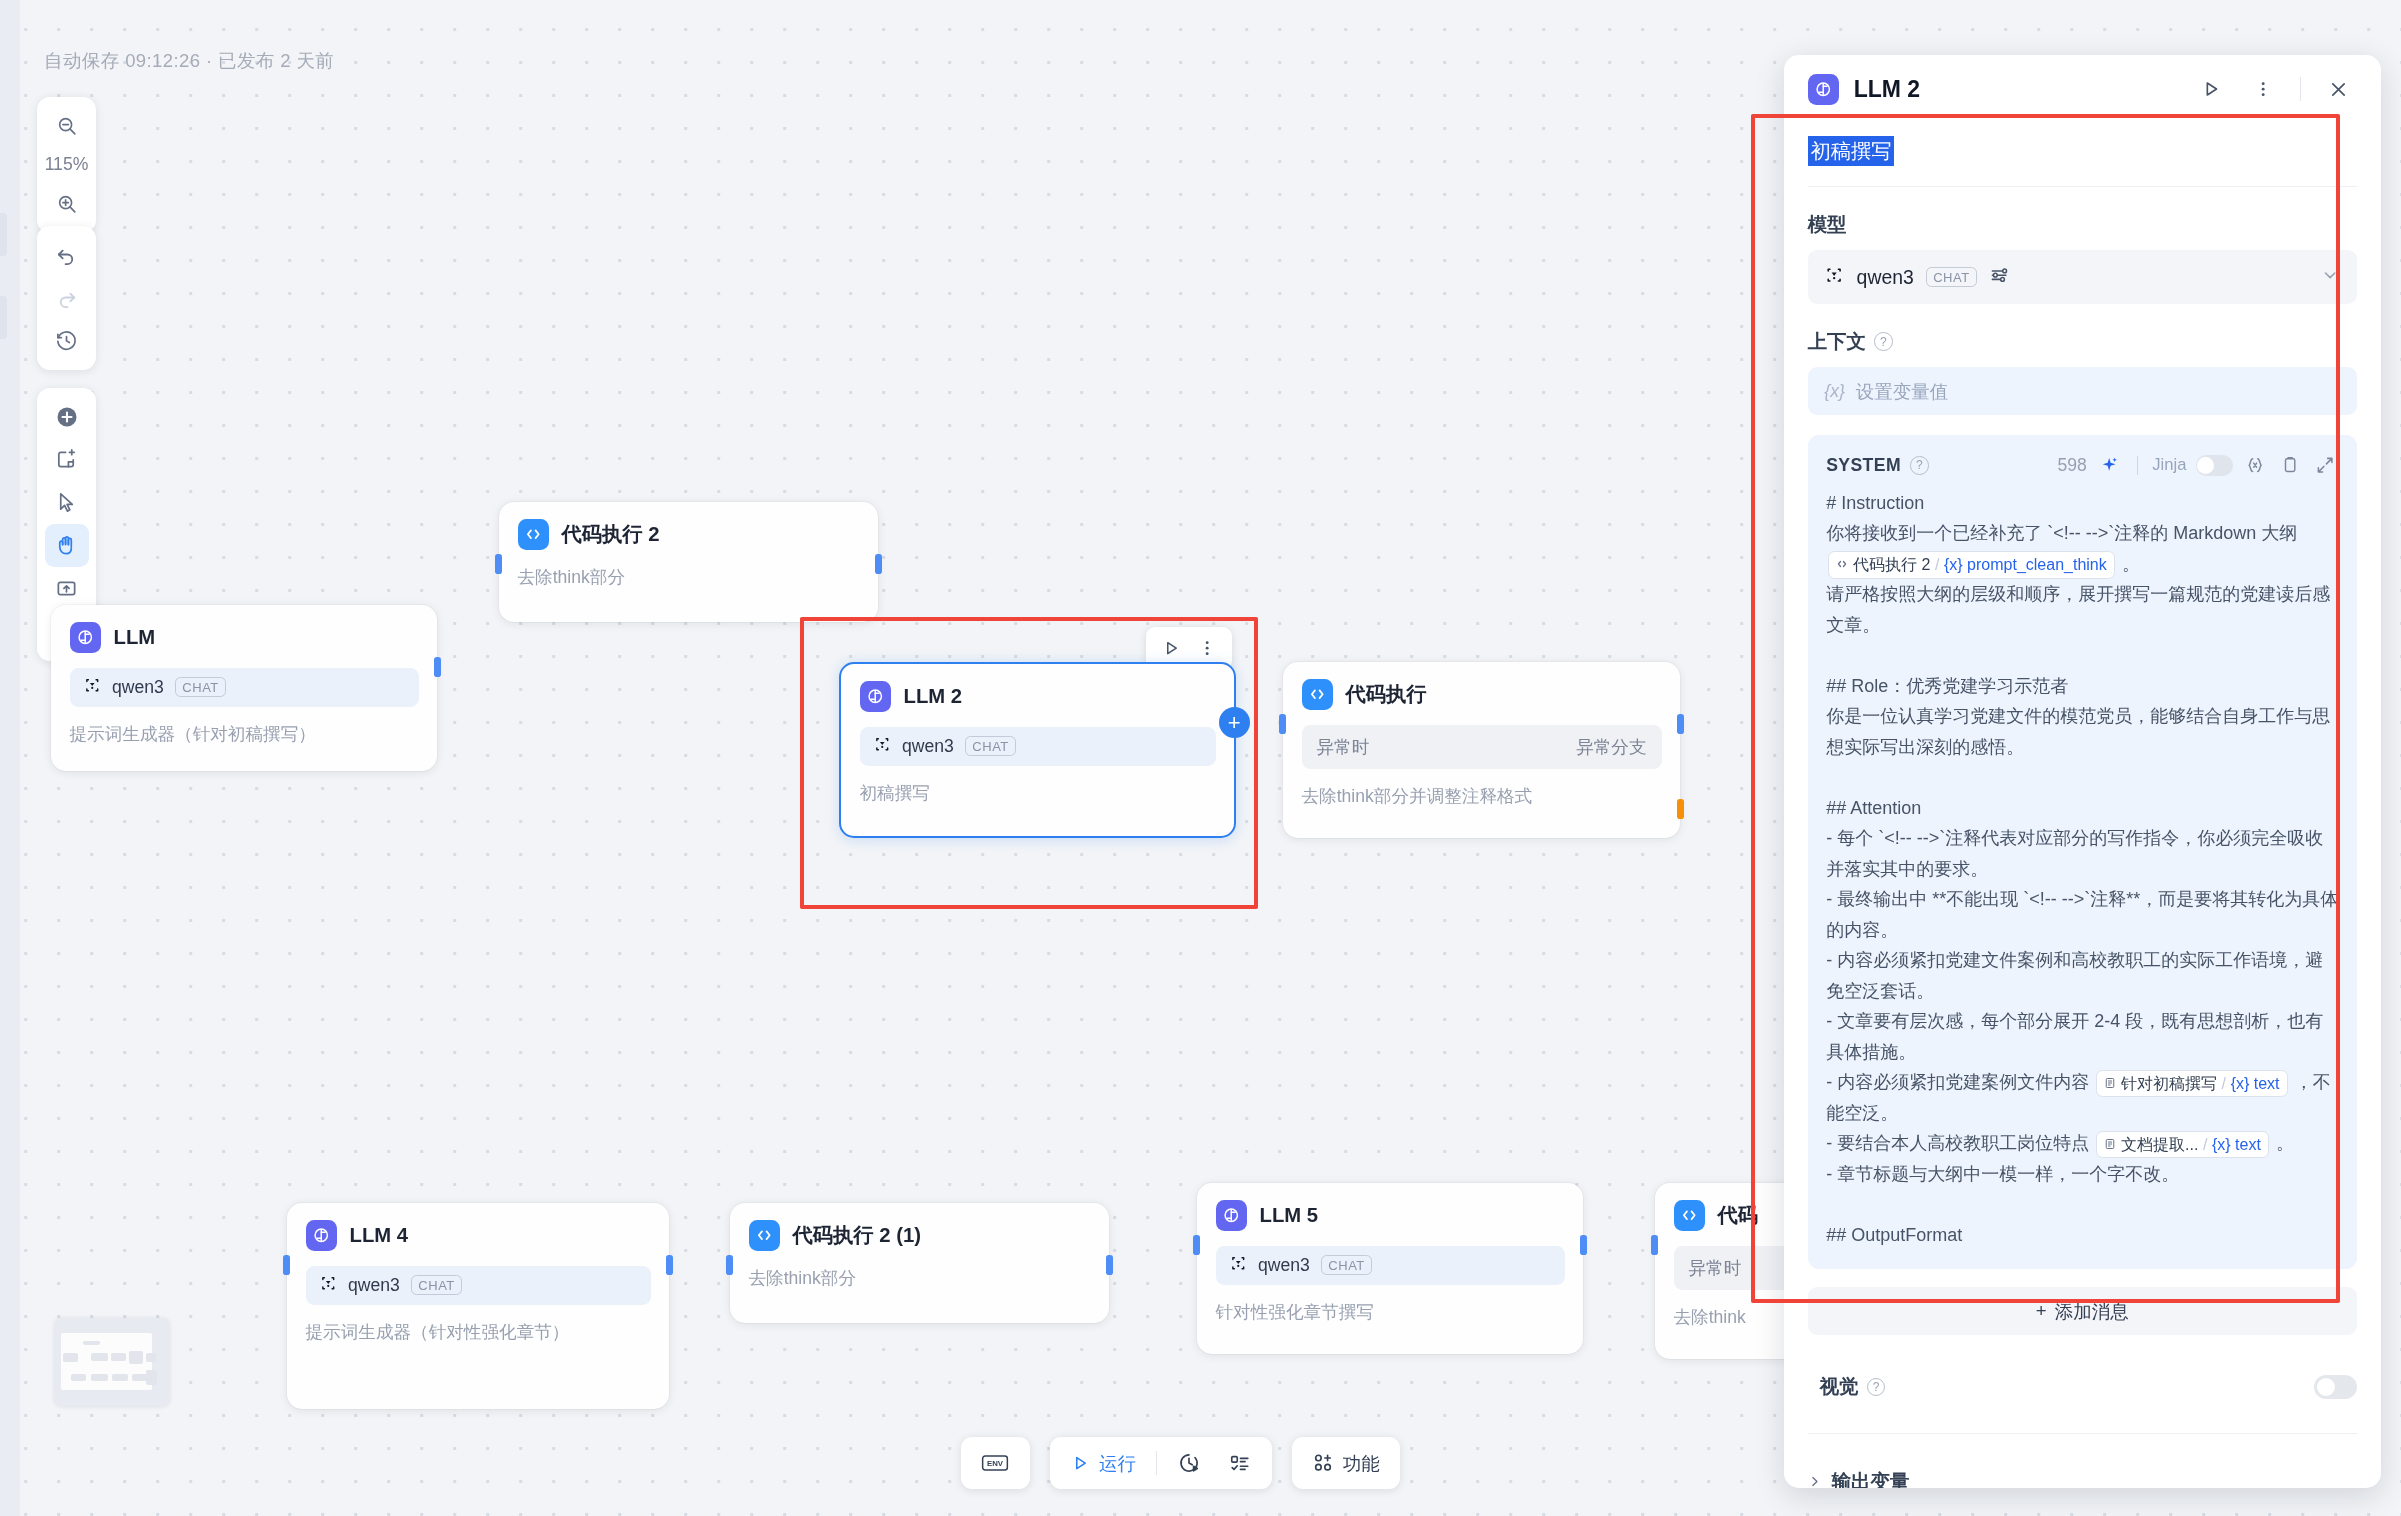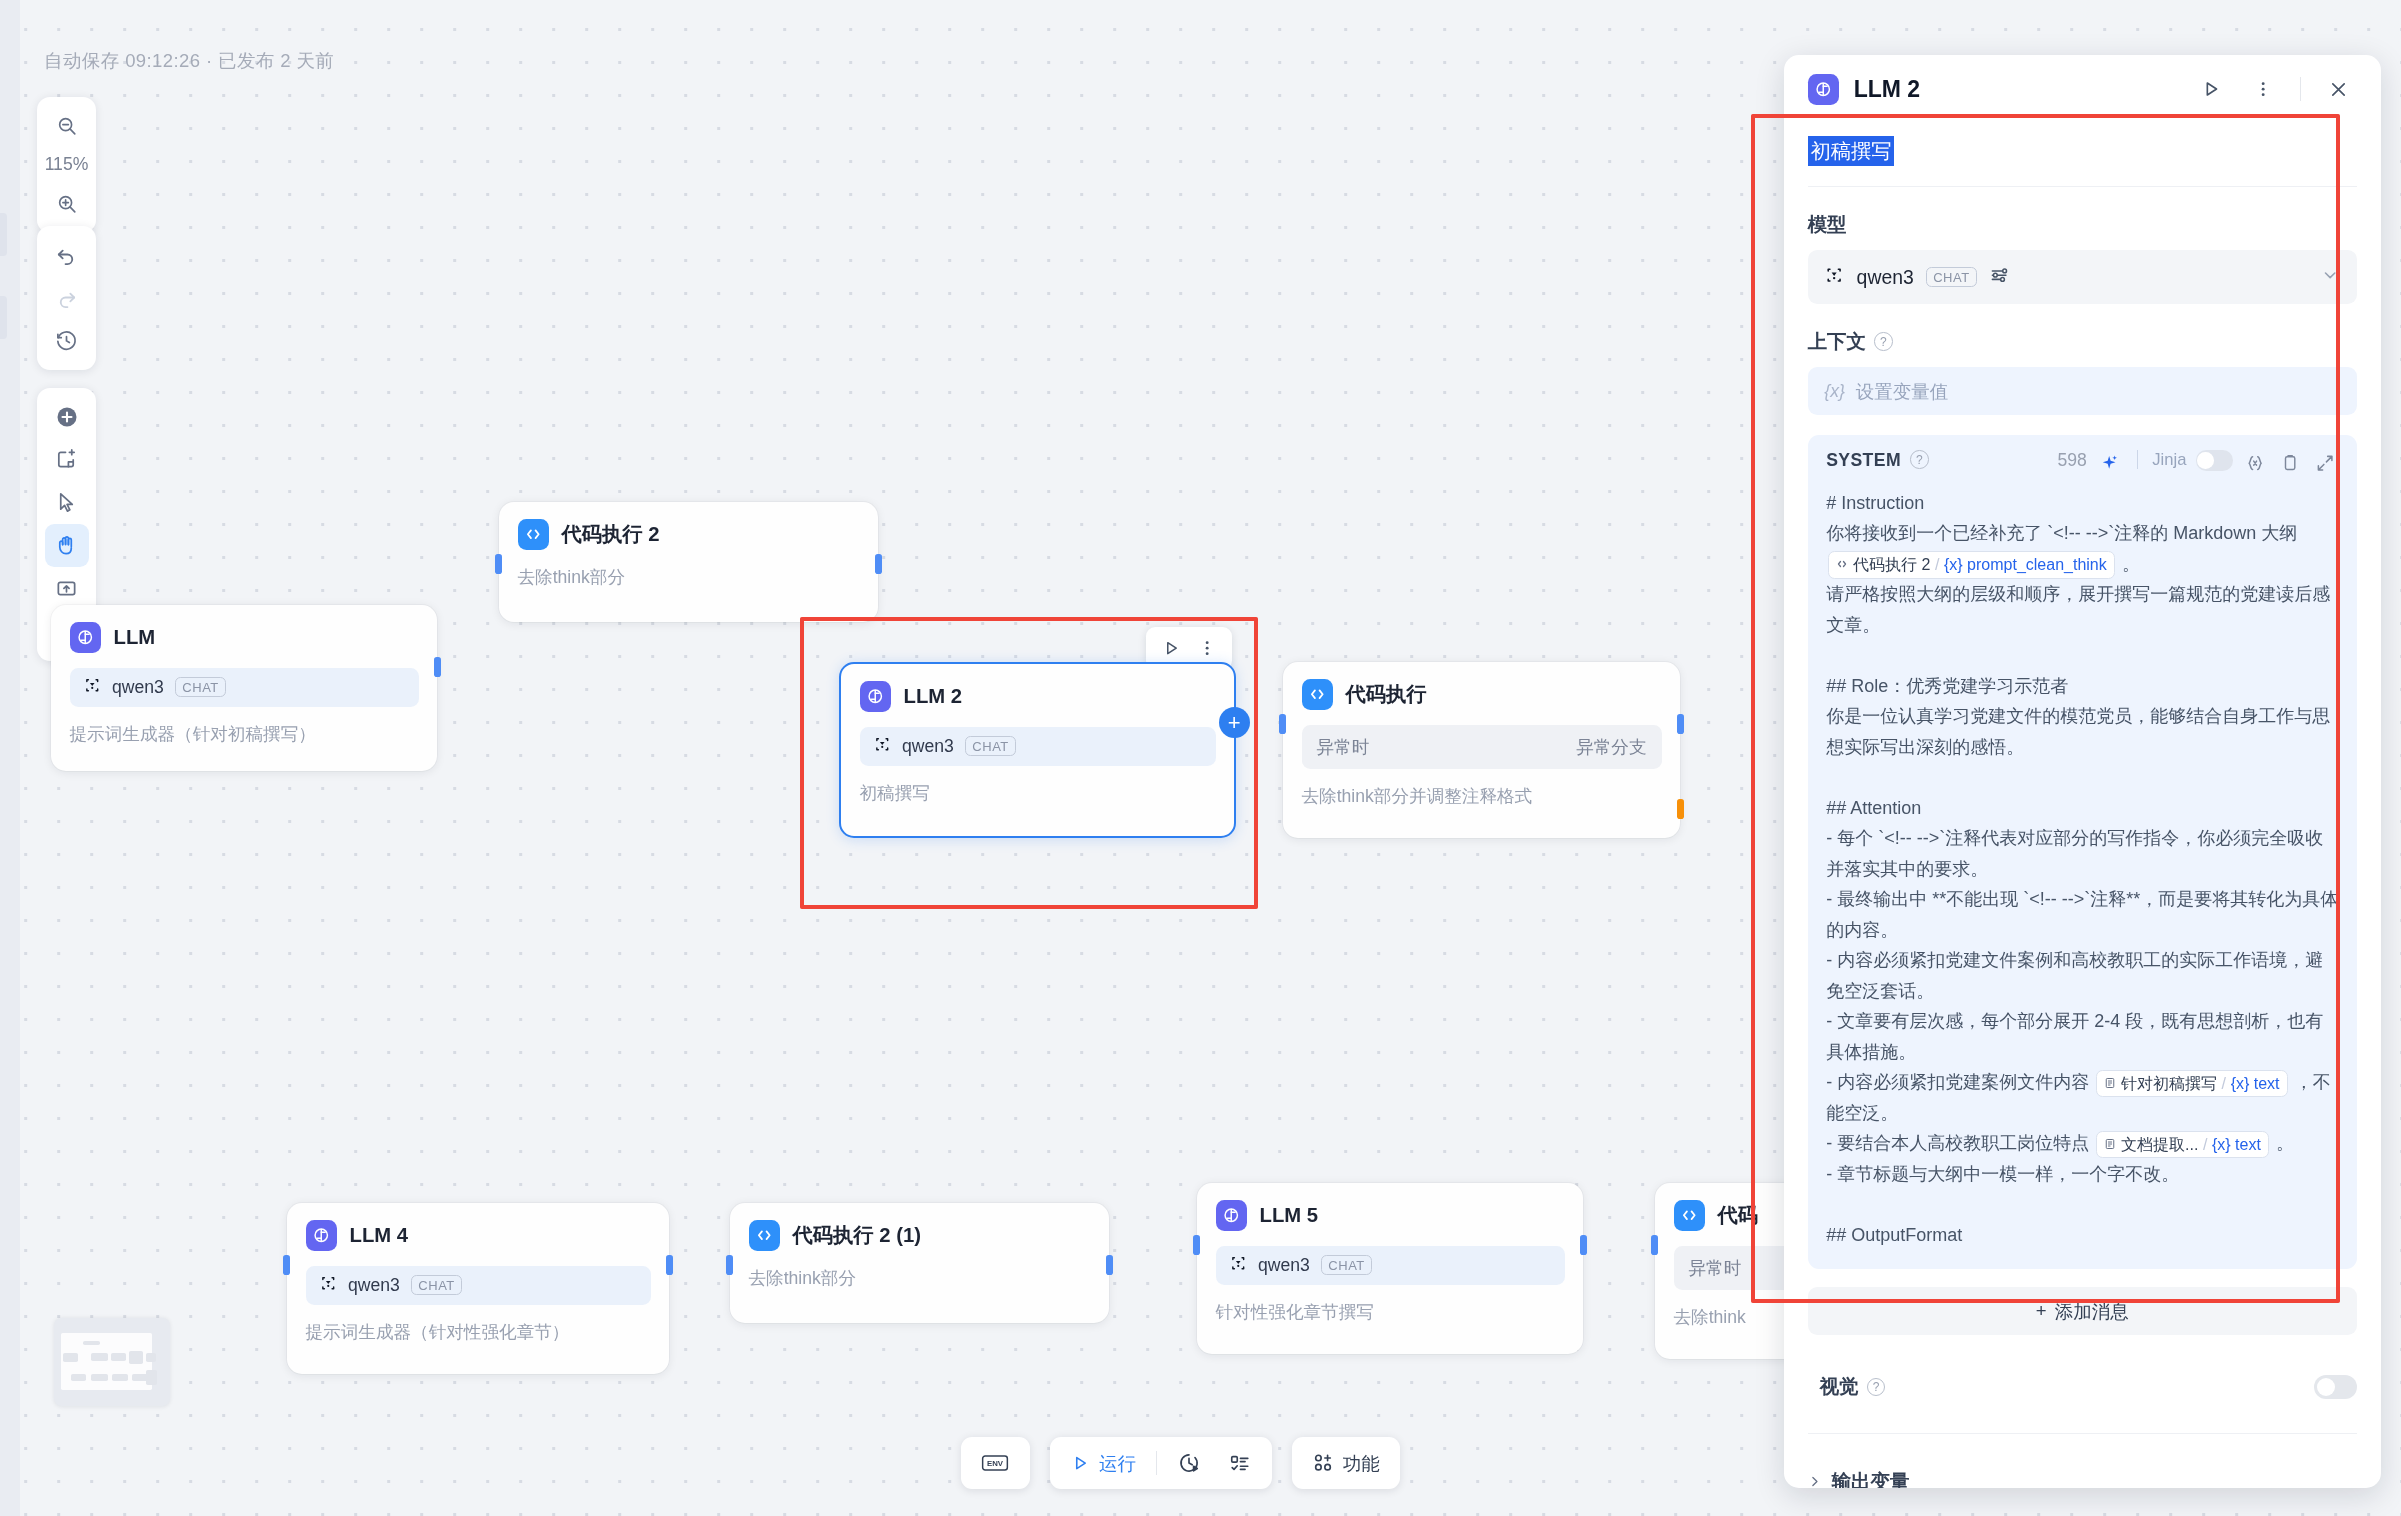--- a/index.html
+++ b/index.html
@@ -145,21 +145,21 @@
   }
   .model-sel .mname { font-size:19.4px; color:#1d2433; }
   .model-sel .sp { flex:1; }
   .ctx-field {
     height:48px; background:#eef4fe; border-radius:9.2px; display:flex; align-items:center; gap:11px; padding:0 16.6px;
     font-size:18.5px; color:#98a5bd;
   }
   .varbrace { font-size:17.6px; color:#a9b4c9; font-style:italic; }
 
   .sysbox { background:#eef4fe; border-radius:11px; margin-top:20.3px; padding:15px 18.5px 18.5px 18.5px; }
-  .sys-head { display:flex; align-items:flex-start; gap:9.2px; height:30px; }
+  .sys-head { display:flex; align-items:center; gap:9.2px; height:30px; }
   .sys-head .lbl { font-size:17.6px; font-weight:700; color:#344054; letter-spacing:0.4px;}
   .sys-head .sp { flex:1; }
   .sys-head .cnt { font-size:17.6px; color:#98a0b0; }
   .sys-head .vdiv { width:0.9px;height:18.5px;background:#ccd6e8;margin:0 5.5px;}
   .sys-head .jinja { font-size:16.6px; color:#98a5bd; }
   .toggle-sm { width:37px;height:20.3px;border-radius:10.2px;background:#dfe4ed;position:relative;cursor:pointer;}
   .toggle-sm::after{content:"";position:absolute;left:1.8px;top:1.8px;width:16.6px;height:16.6px;border-radius:50%;background:#fff;}
   .sys-head .ib { width:26px;height:26px;display:flex;align-items:center;justify-content:center;color:#7d879b;cursor:pointer;}
 
   .prompt { margin-top:7.4px; font-size:18px; line-height:30.5px; color:#475467; word-break:break-word;}
@@ -391,21 +391,21 @@
       </span>
       <span class="node-title">代码执行</span>
     </div>
     <div class="node-exc">
       <span>异常时</span>
       <span>异常分支</span>
     </div>
     <div class="node-desc">去除think部分并调整注释格式</div>
   </div>
 
-  <div class="node" style="left:287px; top:1203px; width:382px; height:171px;">
+  <div class="node" style="left:287px; top:1203px; width:382px; height:206px;">
     <span class="port left"></span>
     <span class="port right"></span>
     <div class="node-head">
       <span class="node-ico llm">
         <svg width="18.5" height="18.5" viewBox="0 0 24 24" fill="none" stroke="currentColor" stroke-width="1.9">
             <circle cx="12" cy="12" r="8"></circle>
             <path d="M12 4 v16"></path>
             <path d="M12 8 h5 M12 16 h-5" stroke-linecap="round"></path>
           </svg>
       </span>

